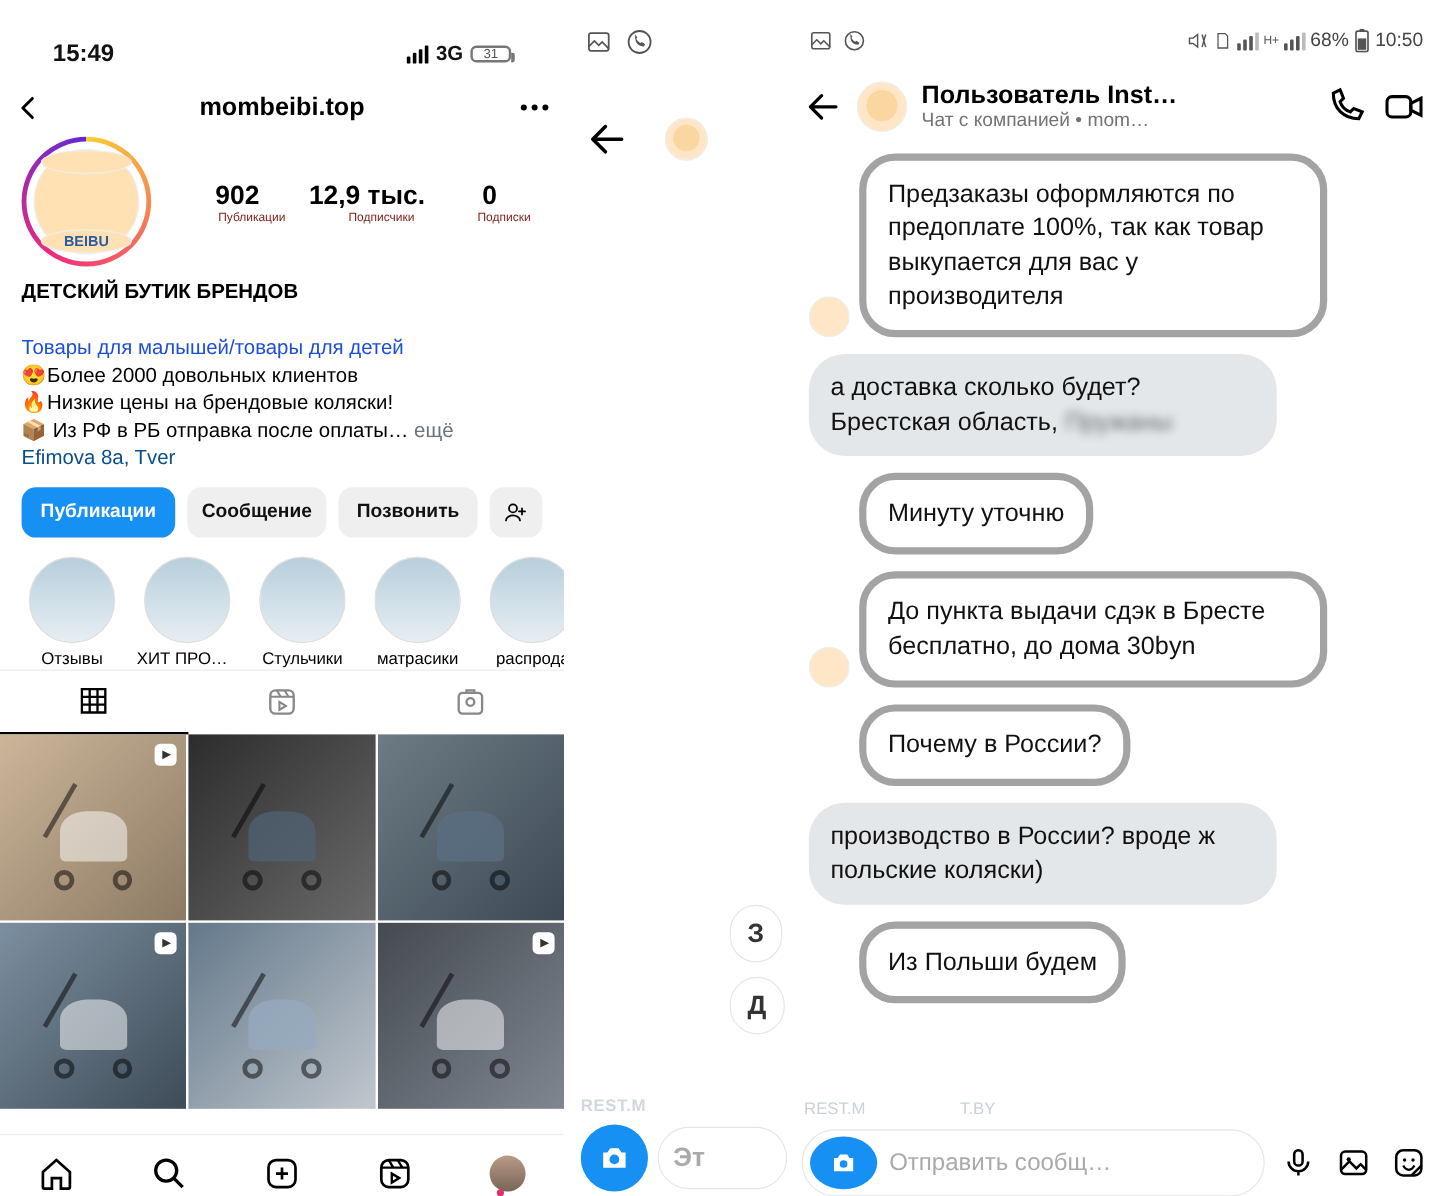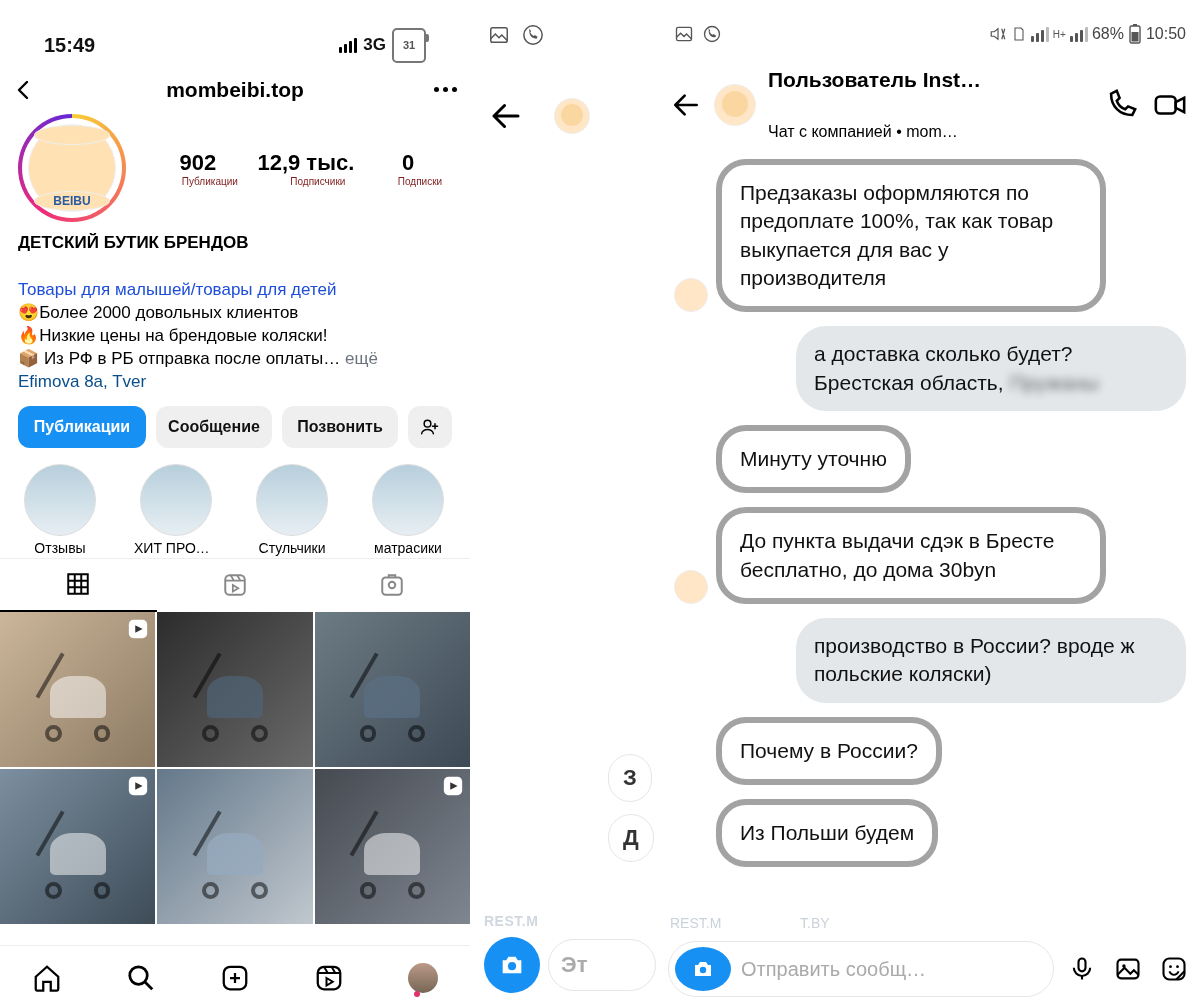--- a/index.html
+++ b/index.html
@@ -12,21 +12,21 @@
   .phone-mid   { left: 480px; width: 180px; font-weight: bold; }
   .phone-right { left: 660px; width: 540px; }
 
   
   .status-bar-l { display:flex; justify-content:space-between; align-items:center; padding: 14px 44px 4px 44px; height:56px; font-size:20px; font-weight:600; color:#111; }
   .status-right-l { display:flex; gap:6px; align-items:center; }
   .sig-bars { display:flex; align-items:flex-end; gap:2px; }
   .sig-bars span { width:3px; background:#000; border-radius:1px; }
   .sig-bars span:nth-child(1){height:6px} .sig-bars span:nth-child(2){height:9px}
   .sig-bars span:nth-child(3){height:12px}.sig-bars span:nth-child(4){height:15px}
-  .batt { width:34px; height:35px; border:2px solid #777; border-radius:5px; position:relative; display:flex; align-items:center; justify-content:center; font-size:11px; font-weight:700; color:#555; }
+  .batt { width:34px; height:14px; border:2px solid #777; border-radius:5px; position:relative; display:flex; align-items:center; justify-content:center; font-size:11px; font-weight:400; color:#555; }
   .batt:after{ content:""; position:absolute; right:-5px; top:4px; width:3px; height:8px; background:#777; border-radius:0 2px 2px 0;}
   .net3g { font-size:17px; font-weight:600; }
 
   .ig-header { display:flex; align-items:center; justify-content:space-between; padding: 10px 12px 6px; }
   .ig-header .title { font-size:21px; font-weight:700; }
   .ig-chevron { width:24px; height:24px; }
   .ig-dots { width:24px; height:6px; display:flex; gap:4px; justify-content:center;}
   .ig-dots span{ width:5px;height:5px;border-radius:50%;background:#000;}
 
   .profile-top { display:flex; align-items:center; padding: 6px 18px 4px; gap:22px;}
@@ -44,21 +44,21 @@
   .bio .cat { color:#1d4ed8;margin-top:24px; }
   .bio .link { color:#0b4e8c; }
   .bio .more { color:#6b747d; }
 
   .action-row { display:flex; gap:10px; padding: 10px 18px; align-items:center; }
   .btn { height:42px; border-radius:12px; display:flex; align-items:center; justify-content:center; font-size:16px; font-weight:600; }
   .btn-primary { background:#1790f4; color:#fff; flex:0 0 128px; }
   .btn-grey { background:#efefef; color:#111; flex:1; }
   .btn-icon { background:#efefef; width:44px; flex:0 0 44px; }
 
-  .hl-row { display:flex; gap:32px; padding: 6px 2px 2px 18px; overflow:hidden; }
+  .hl-row { display:flex; gap:12px; padding: 6px 2px 2px 18px; overflow:hidden; }
   .hlitem { display:flex; flex-direction:column; align-items:center; gap:4px; width:84px; flex:0 0 84px; }
   .hl-circ{ width:72px;height:72px;border-radius:50%;border:1px solid #ddd; background:linear-gradient(#b7cfdc,#e7eef3); display:flex;align-items:center;justify-content:center;}
   .hl-lbl{ font-size:14px; white-space:nowrap; overflow:hidden; text-overflow:ellipsis; max-width:84px; }
 
   .tabbar { display:flex; height:54px; border-top:1px solid #eee; }
   .tabbar .tab { flex:1; display:flex; align-items:center; justify-content:center; }
 
   .grid { display:grid; grid-template-columns: repeat(3,1fr); gap:2px; }
   .cell { aspect-ratio:1/1; background:#9aa6b2; position:relative; overflow:hidden; }
   .cell .reel-badge{ position:absolute; top:6px; right:6px; width:22px;height:22px; color:#fff;}
@@ -89,27 +89,27 @@
 
   
   .status-bar-r { display:flex; justify-content:space-between; align-items:center; padding: 6px 14px 0; height:38px; font-size:17px; color:#444; }
   .sr-icons{ display:flex; gap:8px; align-items:center;}
   .sr-right{ display:flex; gap:4px; align-items:center; font-size:16px;}
   .r-header{ display:flex; align-items:center; padding: 18px 10px 18px; gap:12px; }
   .r-back{ width:32px;height:32px;}
   .r-ava{ width:42px;height:42px;border-radius:50%;background:#ffe6c6;border:1px solid #eee;display:flex;align-items:center;justify-content:center;}
   .r-title{ flex:1; overflow:hidden; }
   .r-title .t1{ font-size:21px; font-weight:700; white-space:nowrap; overflow:hidden; text-overflow:ellipsis; }
-  .r-title .t2{ font-size:16px; color:#000000; white-space:nowrap; overflow:hidden; text-overflow:ellipsis;margin-top:31px;}
+  .r-title .t2{ font-size:16px; color:#737373; white-space:nowrap; overflow:hidden; text-overflow:ellipsis;}
   .r-call{ width:34px; height:34px;}
   .r-video{ width:40px; height:34px;}
 
   .chat{ padding: 0 14px; display:flex; flex-direction:column; gap:14px; }
   .row{ display:flex; align-items:flex-end; gap:8px; }
-  .row.right{ justify-content:flex-end; }
+  .row.right{ }
   .bub{ max-width:390px; padding:14px 18px; font-size:21px; line-height:1.35; border-radius:30px; }
   .bub.them{ background:#fff; border:6px solid #a3a3a3; color:#111; }
   .bub.me{ background:#e3e7ea; color:#111; }
   .them-ava{ width:34px;height:34px;border-radius:50%;background:#ffe6c6;border:1px solid #eee;flex:0 0 34px;}
   .blurword{ filter:blur(4px); opacity:.6; }
 
   .r-input{ position:absolute; bottom:12px; left:8px; right:8px; height:56px; display:flex; align-items:center; gap:10px;}
   .r-input .field{ flex:1; height:56px; border:1px solid #e6e6e6; border-radius:40px; display:flex; align-items:center; padding:0 10px 0 6px; gap:10px; overflow:hidden;}
   .r-input .field .cam-btn{ width:44px;height:44px;}
   .r-input .ph{ font-size:20px; color:#aaa; white-space:nowrap; overflow:hidden; text-overflow:ellipsis;}
@@ -465,26 +465,26 @@
         <div class="bub me"><span>а доставка сколько будет? Брестская область,</span> <span class="blurword">Пружаны</span></div>
       </div>
       <div class="row">
         <div style="width:34px;flex:0 0 34px;"></div>
         <div class="bub them">Минуту уточню</div>
       </div>
       <div class="row">
         <div class="them-ava"></div>
         <div class="bub them">До пункта выдачи сдэк в Бресте бесплатно, до дома 30byn</div>
       </div>
-      <div class="row right">
-        <div class="bub me">производство в России? вроде ж польские коляски)</div>
-      </div>
       <div class="row">
         <div style="width:34px;flex:0 0 34px;"></div>
         <div class="bub them">Почему в России?</div>
+      </div>
+      <div class="row right">
+        <div class="bub me">производство в России? вроде ж польские коляски)</div>
       </div>
       <div class="row">
         <div style="width:34px;flex:0 0 34px;"></div>
         <div class="bub them">Из Польши будем</div>
       </div>
     </div>
 
     <div style="position:absolute;bottom:78px;left:10px;font-size:14px;color:rgba(120,140,160,.4);">REST.M</div>
     <div style="position:absolute;bottom:78px;left:140px;font-size:14px;color:rgba(120,140,160,.4);">T.BY</div>
 

